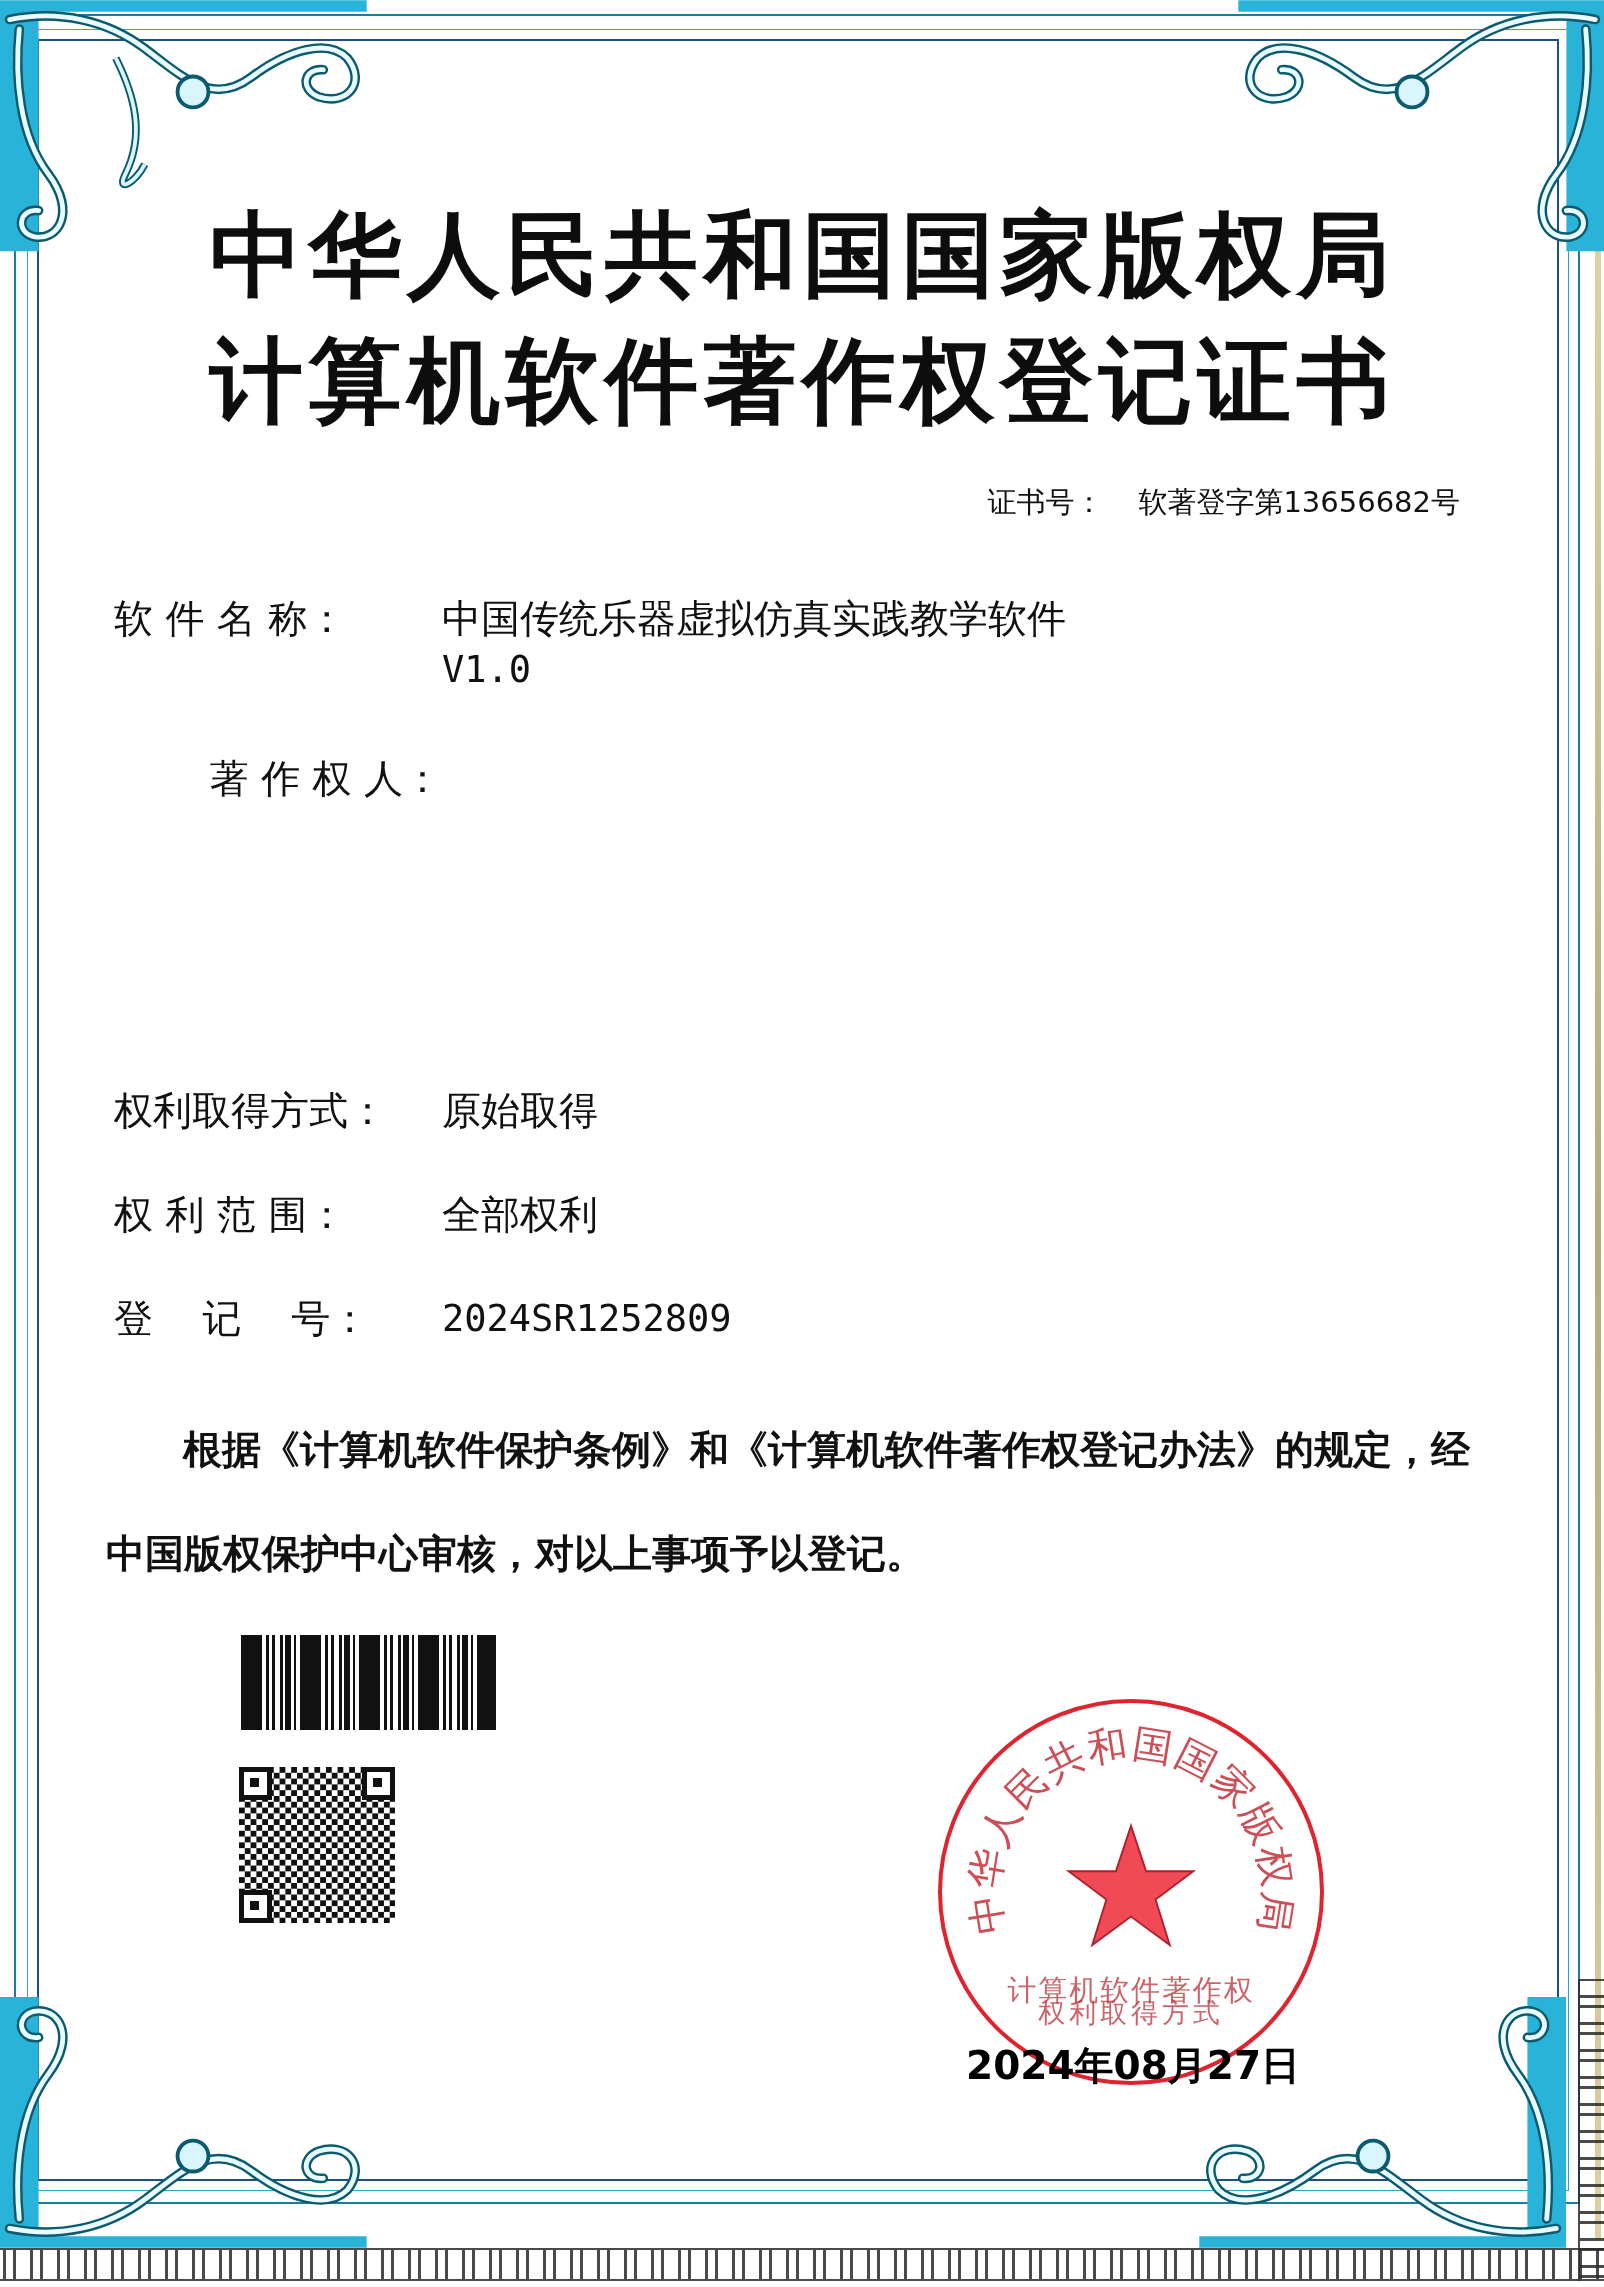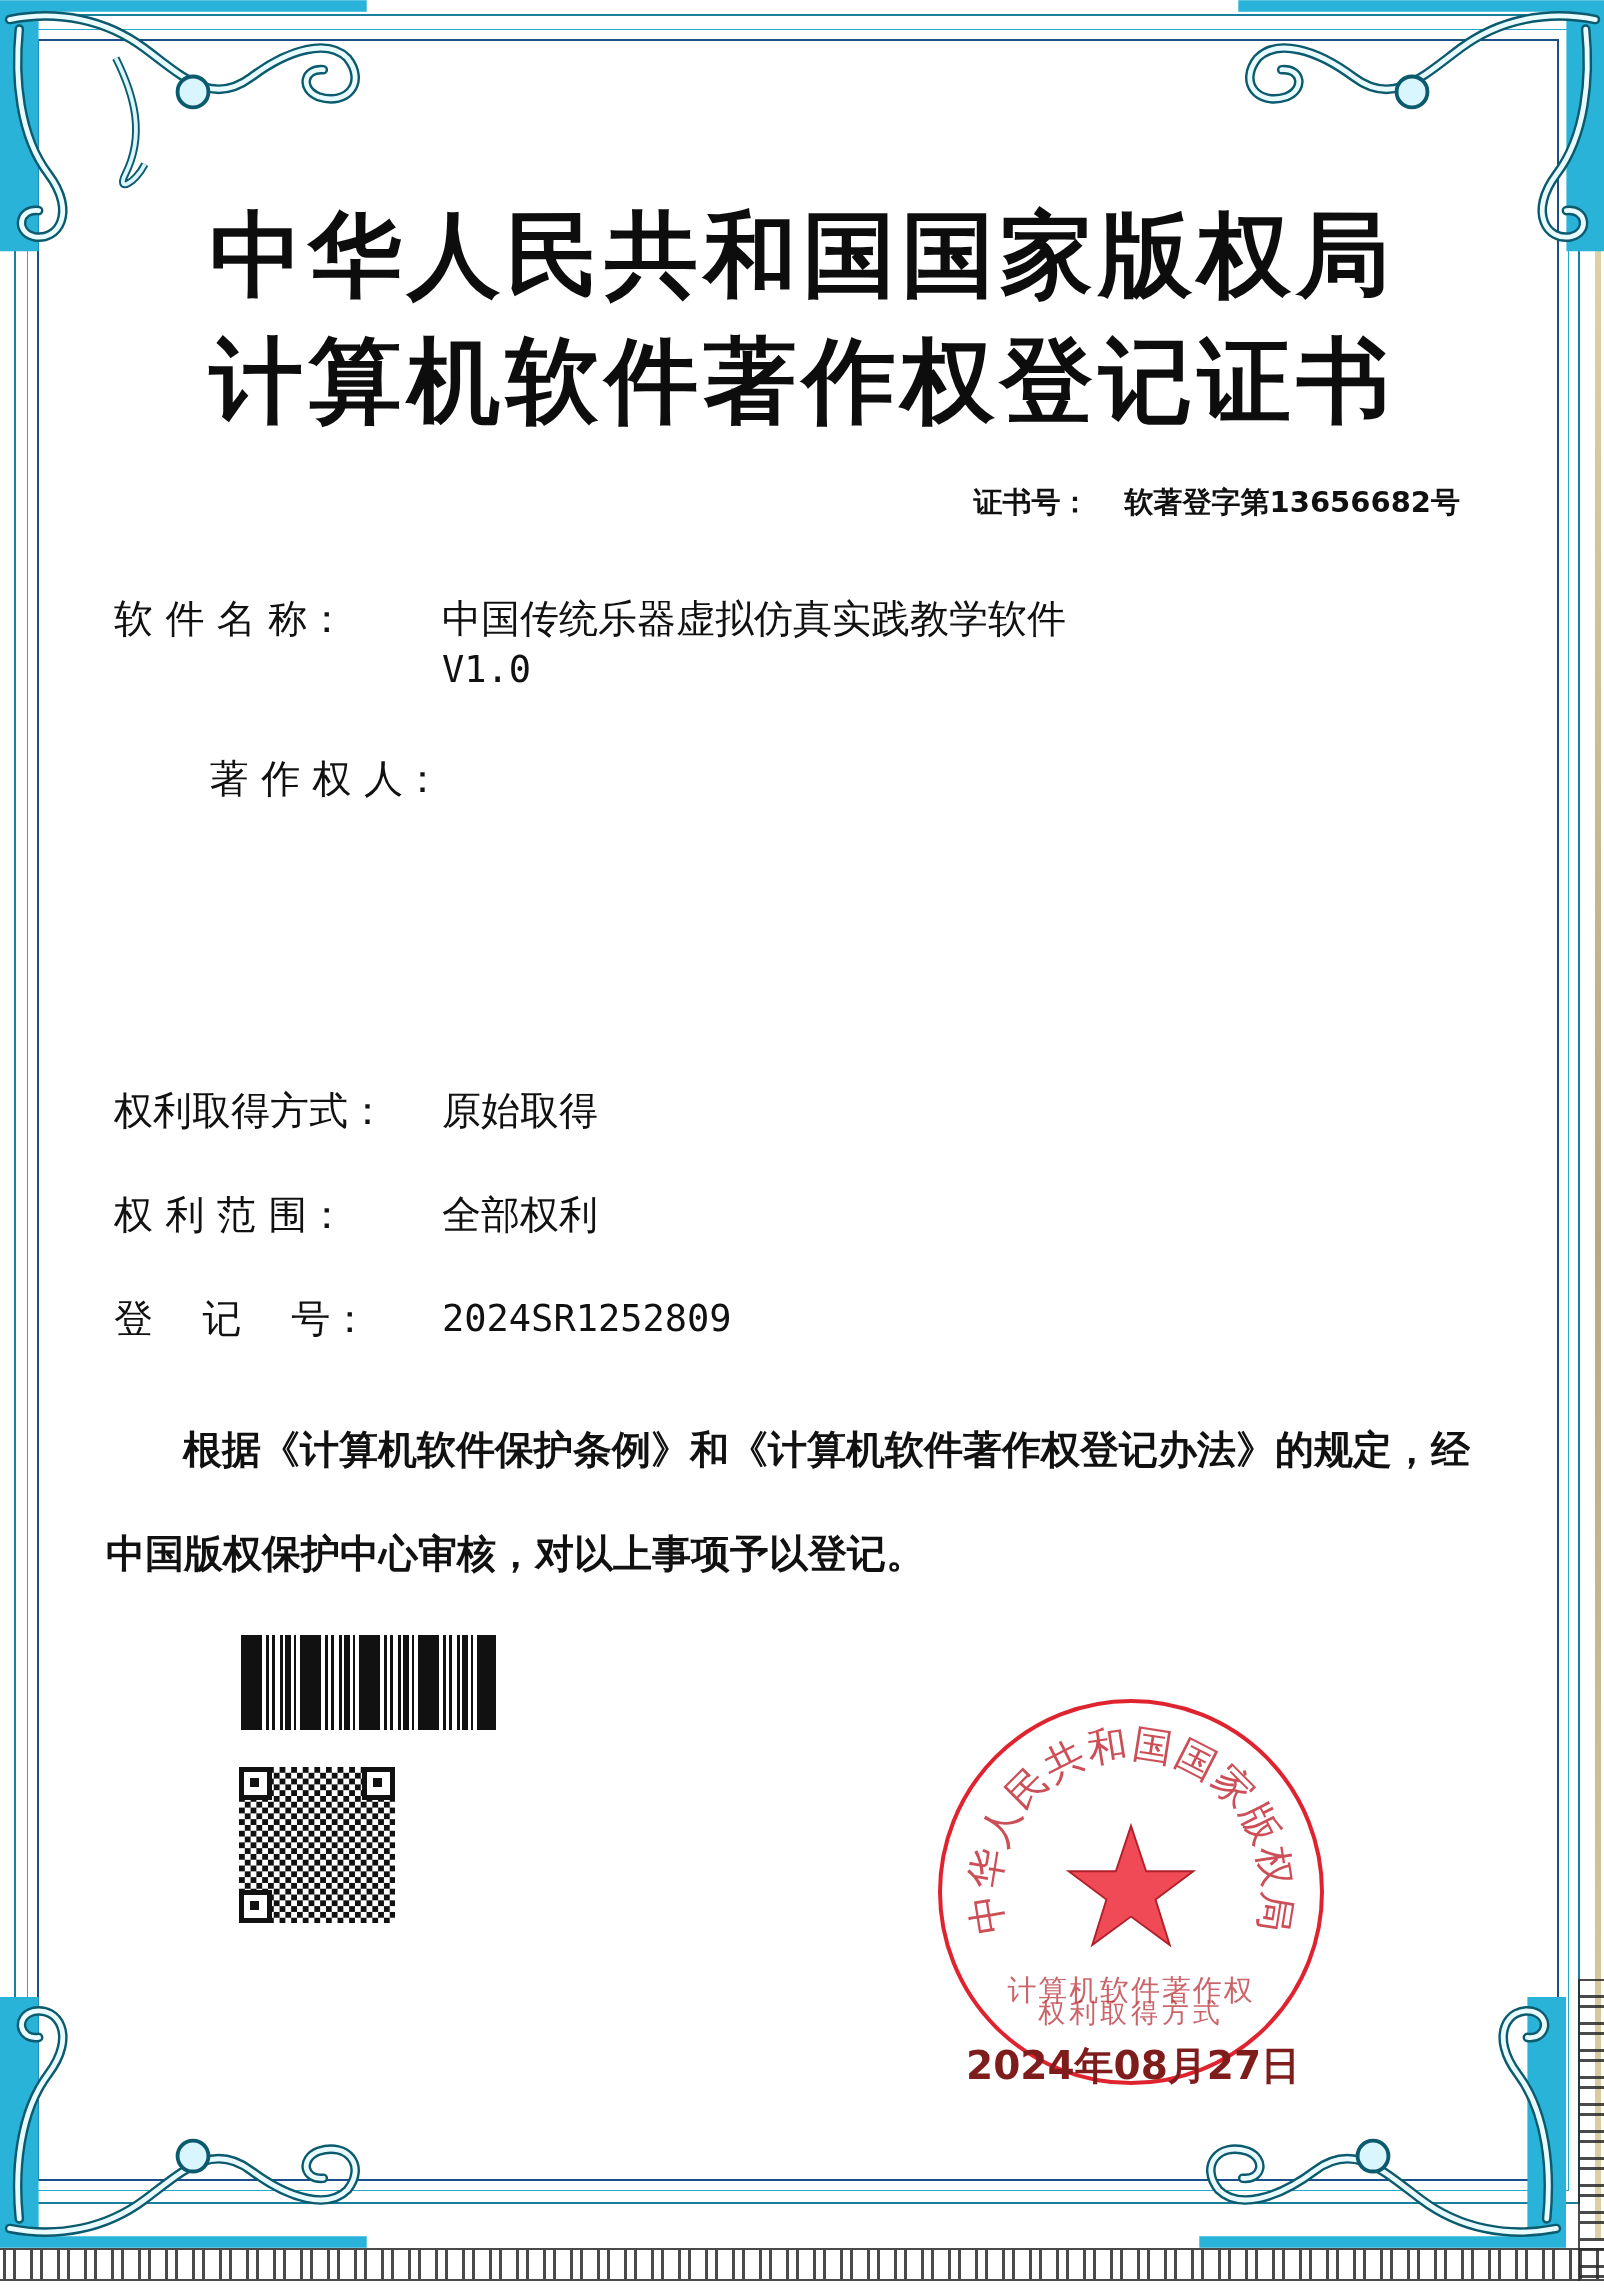--- a/index.html
+++ b/index.html
@@ -55,21 +55,21 @@
   .title {
     position: absolute; left: 0; right: 0; text-align: center;
     font-family: "DejaVu Serif", serif; font-weight: bold;
     font-size: 93px; letter-spacing: 5.8px; color: #0d0d0d;
   }
   .title.l1 { top: 193px; }
   .title.l2 { top: 319px; }
 
   .cert-no {
     position: absolute; top: 483px; right: 145px;
-    font-family: "DejaVu Sans", sans-serif; font-weight: bold; font-size: 29px;
+    font-family: "DejaVu Sans", sans-serif; font-weight: normal; font-size: 29px;
   }
   .cert-no .gap { display: inline-block; width: 35px; }
 
   
   .field {
     position: absolute; left: 114px; right: 116px;
     font-family: "DejaVu Sans", sans-serif; font-weight: normal; font-size: 39px;
     display: flex; line-height: 50px;
   }
   .field .label { width: 328px; flex: none; white-space: pre; }
@@ -120,21 +120,21 @@
   .seal .sub1, .seal .sub2 {
     position: absolute; left: 0; right: 0; text-align: center;
     font-family: "DejaVu Sans", sans-serif; color: #b8323a; opacity: 0.75;
   }
   .seal .sub1 { top: 249px; font-size: 29px; letter-spacing: 1.9px; margin-top: 19px; }
   .seal .sub2 { top: 292px; font-size: 27px; letter-spacing: 3.9px; }
 
   .date {
     position: absolute; left: 966px; top: 2039px;
     font-family: "DejaVu Sans", sans-serif; font-weight: bold; font-size: 39px;
-    color: #7f1d1d;
+    color: #000000;
   }
 </style>
 </head>
 <body>
 
 <div class="cert">
 
   <div class="frame-outer"></div>
   <div class="frame-inner"></div>
   <div class="gold-strip"></div>

